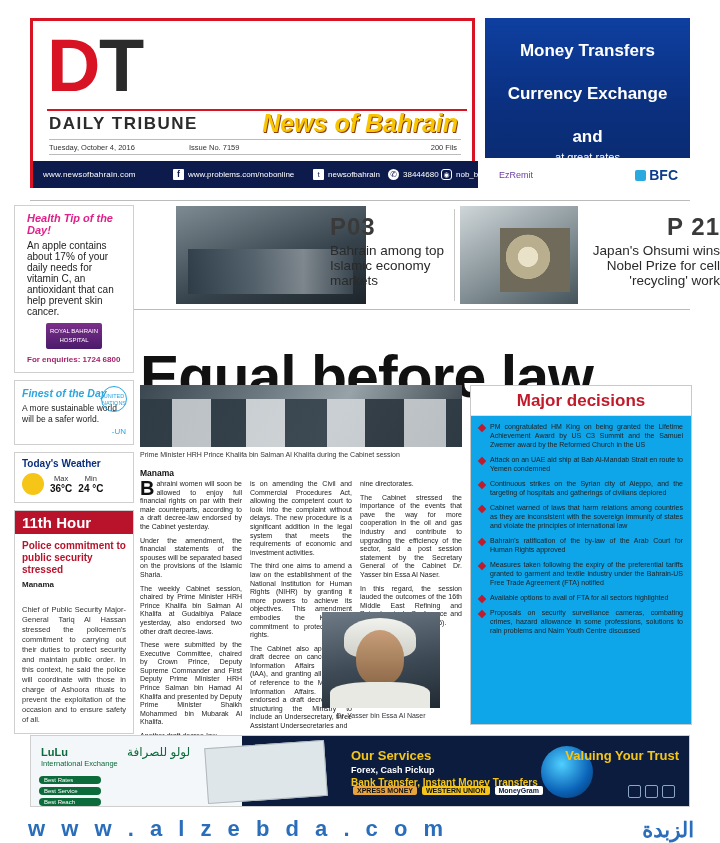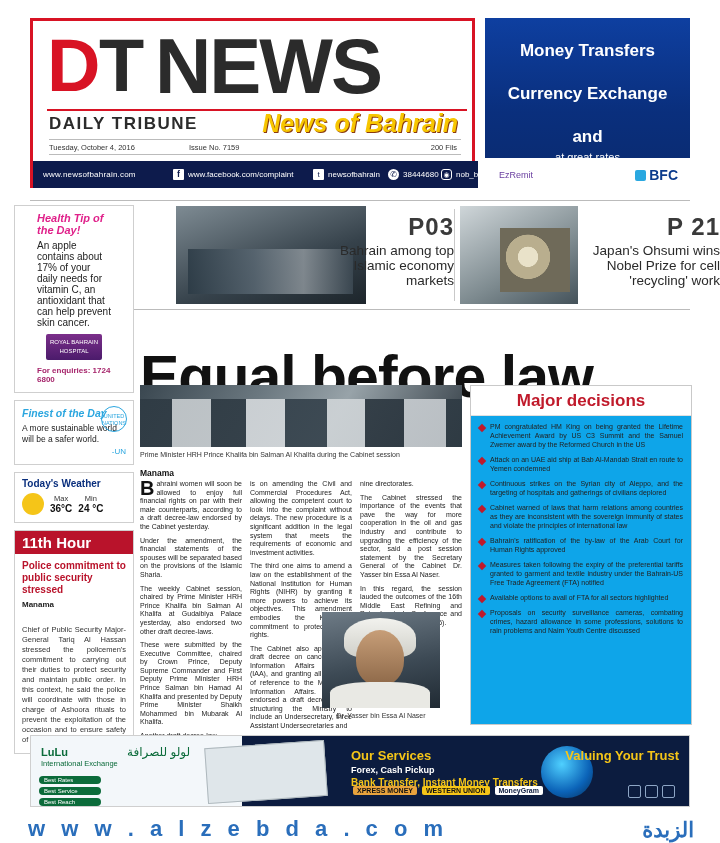--- a/index.html
+++ b/index.html
@@ -98,30 +98,30 @@
     content:""; position:absolute; left:12px; bottom:10px; width:165px; height:45px;
     background:linear-gradient(90deg,#2b3a45,#586671 40%,#8c949a 70%,#3d4a54);
     opacity:.85;
   }
   .tp2 { left:430px; width:118px; height:98px; background:linear-gradient(150deg,#cfd6d9,#7d8a8f 60%,#44525a); }
   .tp2:after {
     content:""; position:absolute; left:40px; top:22px; width:70px; height:64px;
     background:radial-gradient(circle at 40% 45%, #e9e2c9 0 18%, #b9ae8e 19% 40%, #6f6a59 41% 100%);
   }
   .teaser-text { position:absolute; color:#1b1b1b; }
-  .t1 { left:300px; top:12px; width:124px; text-align:right; }
+  .t1 { left:300px; top:12px; width:124px; text-align:left; }
   .t2 { left:556px; top:12px; width:134px; text-align:right; }
   .pnum { font-size:24px; font-weight:bold; color:#3a3a3a; letter-spacing:1px; }
   .ttext { font-size:13.5px; line-height:15px; color:#2a2a2a; margin-top:2px; }
   .vrule { position:absolute; top:8px; width:1px; height:92px; background:#c9c9c9; }
 
   
   .rail { position:absolute; left:14px; top:205px; width:120px; }
   .rail-box { width:120px; border:1px solid #cfcfcf; background:#fff; margin-bottom:7px; position:relative; }
-  .health-box { background:#fff; padding:6px 22px 8px; }
+  .health-box { background:#fff; padding:6px 12px 8px; }
   .health-title {
     font-size:11px; color:#e0218a; font-style:italic; font-weight:bold; margin-bottom:4px;
   }
   .health-text { font-size:10px; line-height:11px; color:#222; }
   .health-foot { margin-top:6px; font-size:8px; color:#a6246b; font-weight:bold; }
   .rbh-logo { display:block; margin:6px auto 2px; width:56px; height:26px;
     background:linear-gradient(180deg,#7b2f8a,#4b1b6b); color:#fff; font-size:6px;
     text-align:center; line-height:9px; padding-top:4px; border-radius:2px; }
 
   .fact-box { padding:6px 7px 8px; }
@@ -257,35 +257,34 @@
 </head>
 <body>
 
 <div class="page">
 
   <div class="masthead">
     <div class="mh-left">
       <div class="dt-news">
         <span class="dt-d">D</span>
         <span class="dt-t">T</span>
-        <span class="dt-newsword">NEWS</span>
       </div>
       <div class="dt-rule"></div>
       <div class="daily-tribune">DAILY TRIBUNE</div>
       <div class="news-of-bahrain">News of Bahrain</div>
       <div class="mh-dateline">
         <span>Tuesday, October 4, 2016</span>
         <span class="issue">Issue No. 7159</span>
         <span class="price">200 Fils</span>
       </div>
       <div class="mh-social">
         <span class="web">www.newsofbahrain.com</span>
         <span class="sc" style="left:140px;">
           <span class="fbico">f</span>
-          <span>www.facebook.com/complaint</span>
+          <span>www.problems.com/nobonline</span>
         </span>
         <span class="sc" style="left:280px;">
           <span class="twico">t</span>
           <span>newsofbahrain</span>
         </span>
         <span class="sc" style="left:355px;">
           <span class="waico">✆</span>
           <span>38444680</span>
         </span>
         <span class="sc" style="left:408px;">

